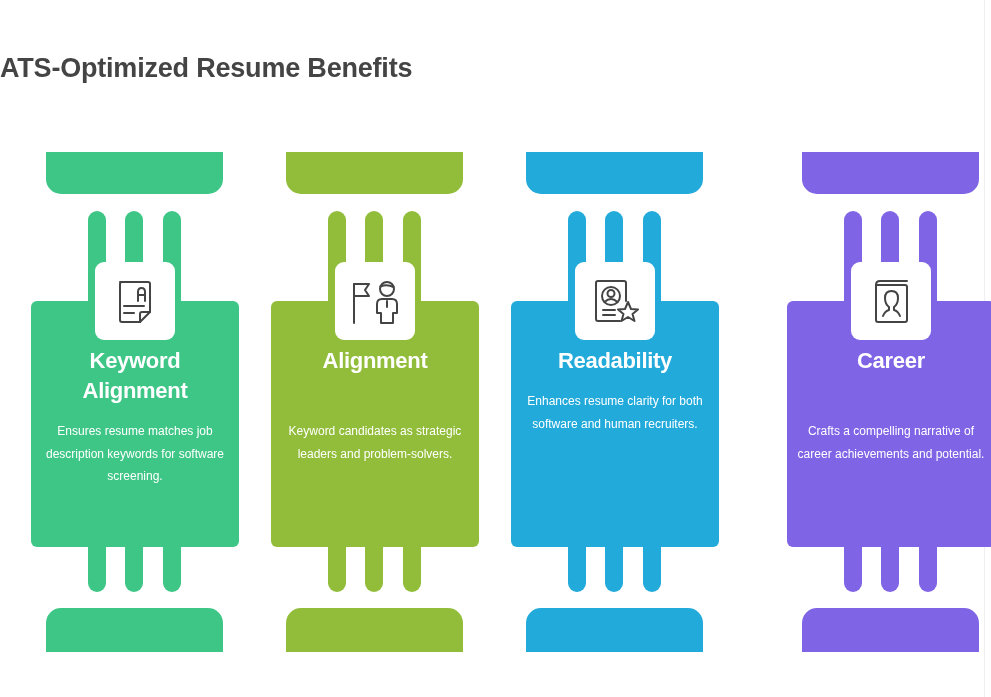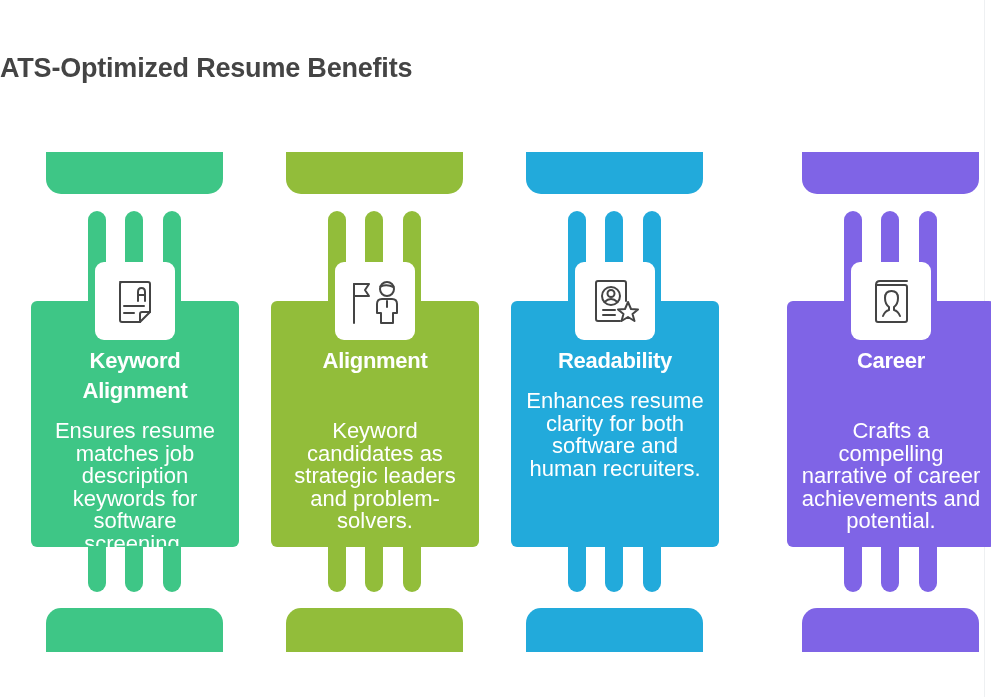--- a/index.html
+++ b/index.html
@@ -41,21 +41,21 @@
     }
     .icon-box svg { width: 56px; height: 56px; }
     .card-title {
       position: absolute; left: 31px; top: 346px; width: 208px;
       text-align: center; color: #ffffff; font-weight: bold;
       font-size: 22px; line-height: 30px; letter-spacing: -0.3px;
     }
     .card-desc {
       position: absolute; left: 41px; width: 188px;
       text-align: center; color: #ffffff;
-      font-size: 22px; line-height: 22.5px;
+      font-size: 12px; line-height: 22.5px;
     }
     .desc-2line { top: 420px; }
     .desc-1line { top: 390px; }
   </style>
 </head>
 <body>
 
 <div class="edge-line"></div>
 
 <div class="title">ATS-Optimized Resume Benefits</div>

